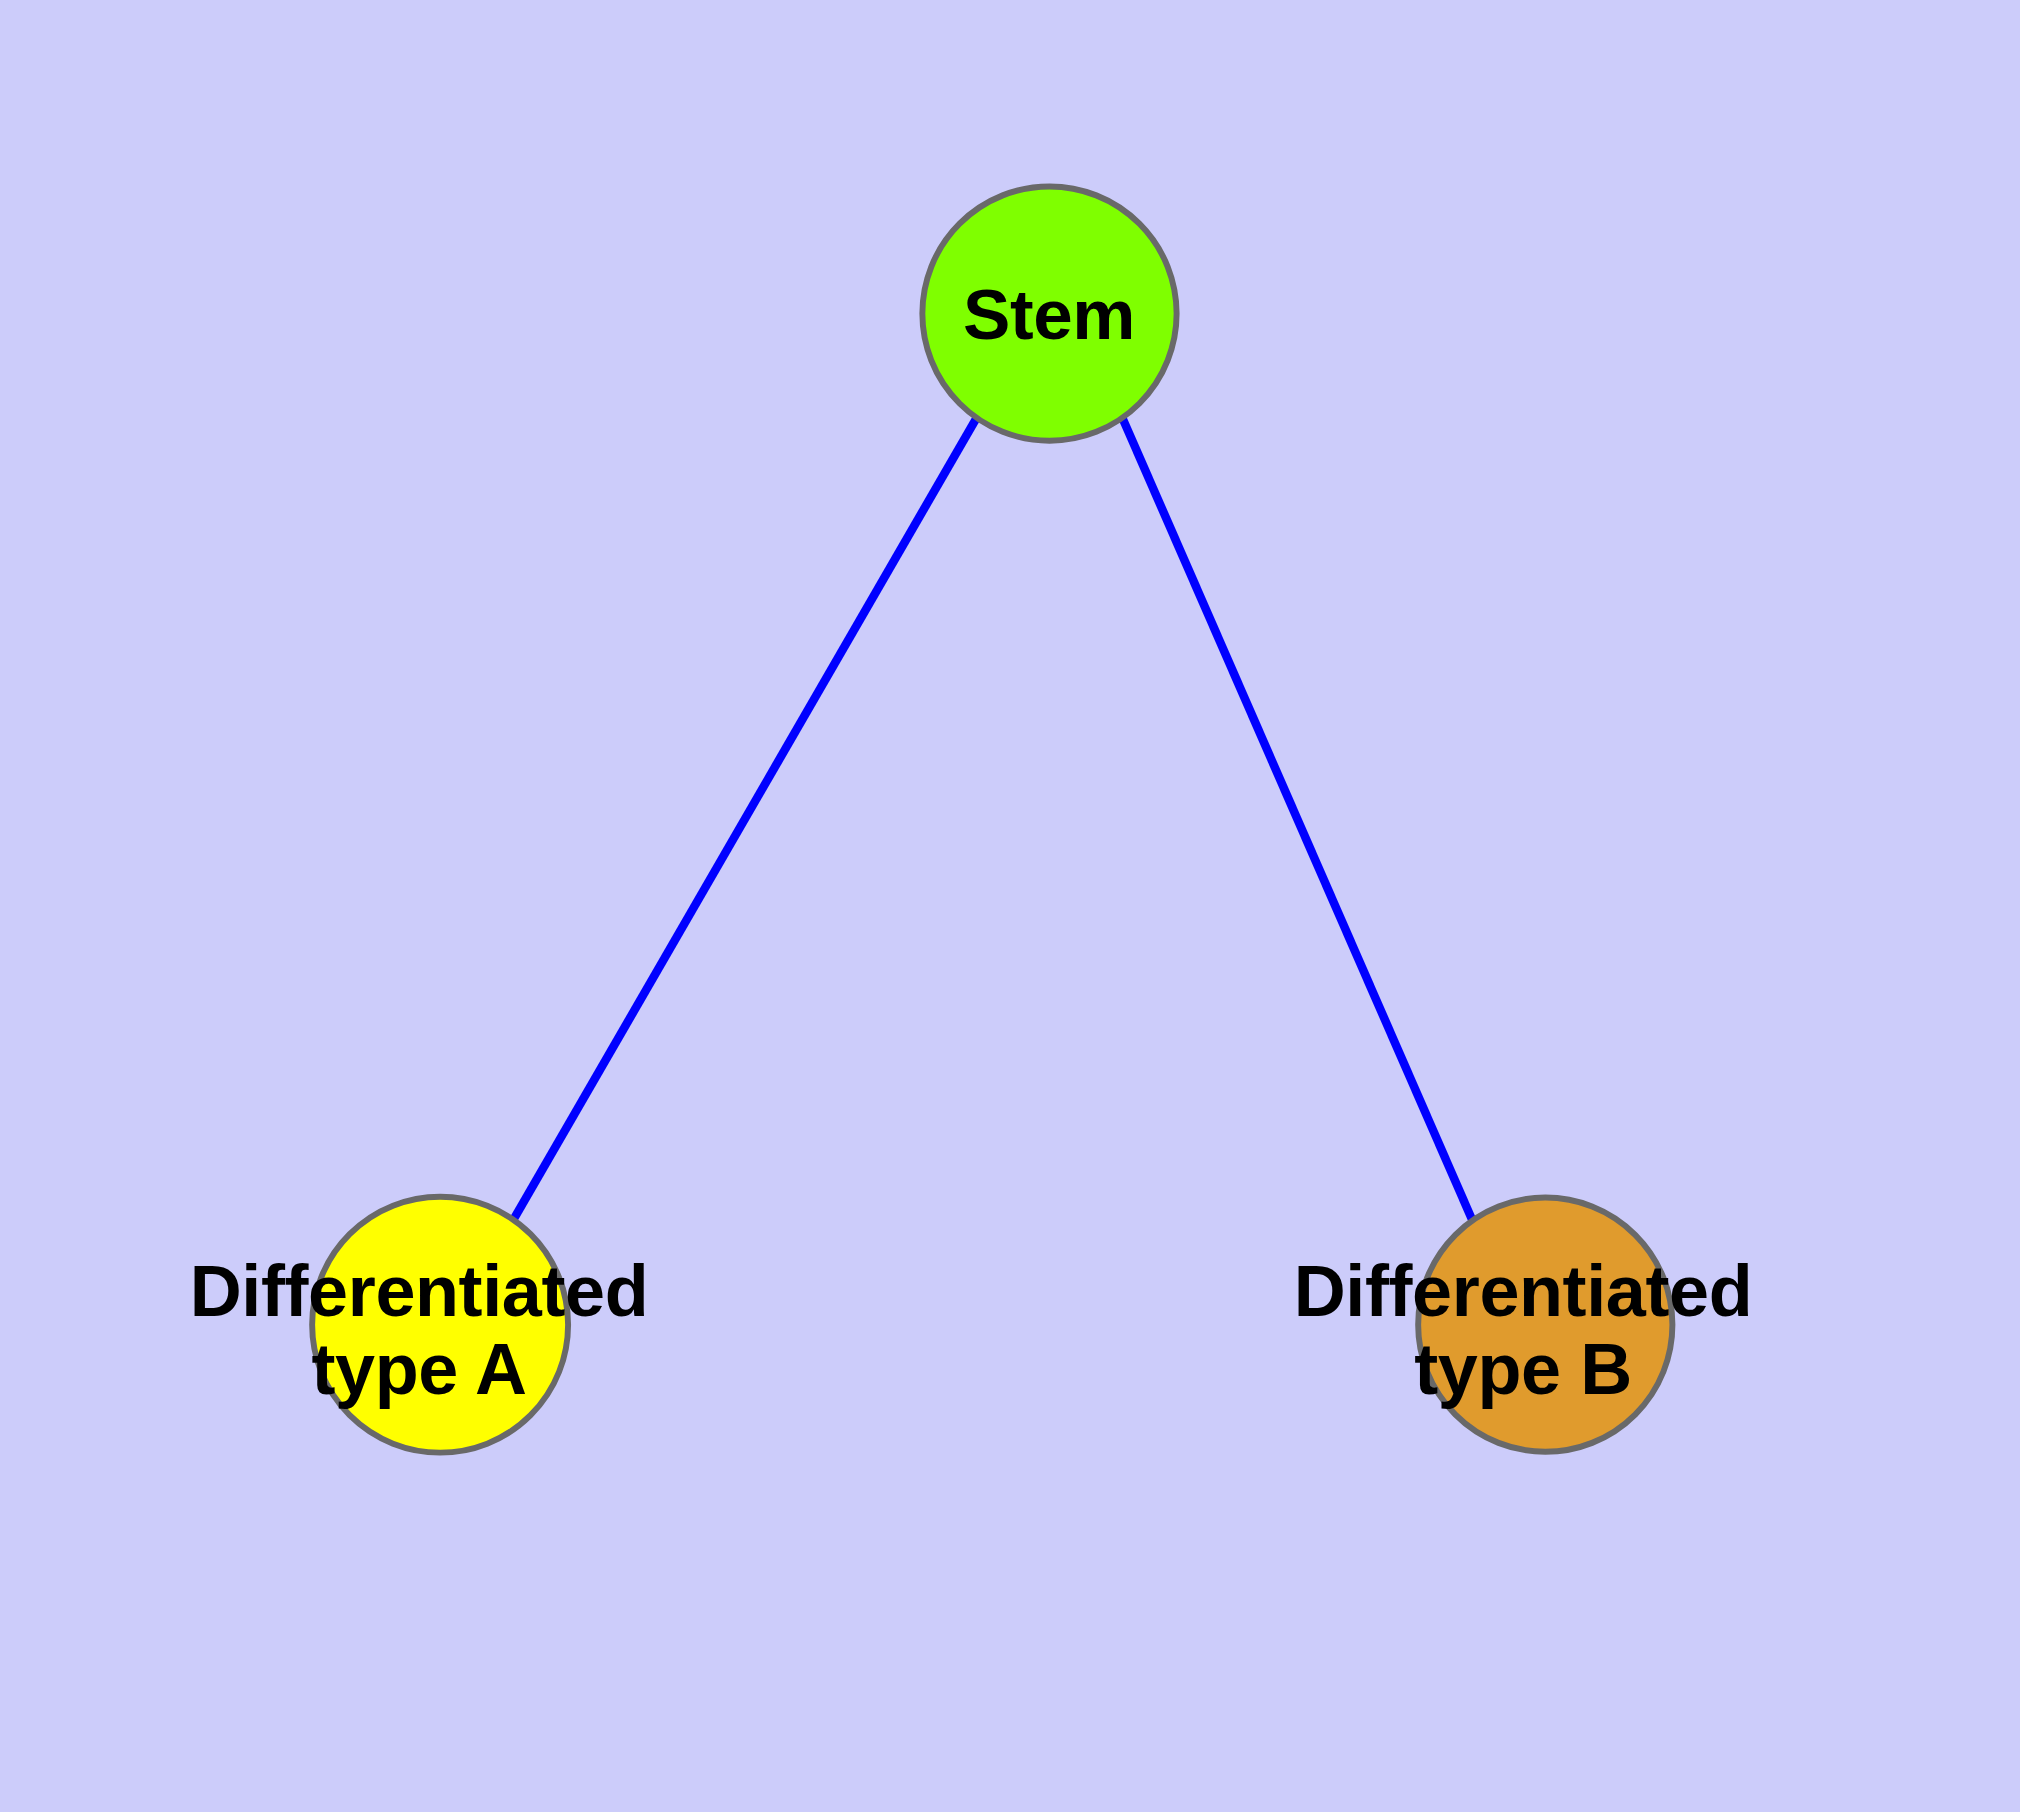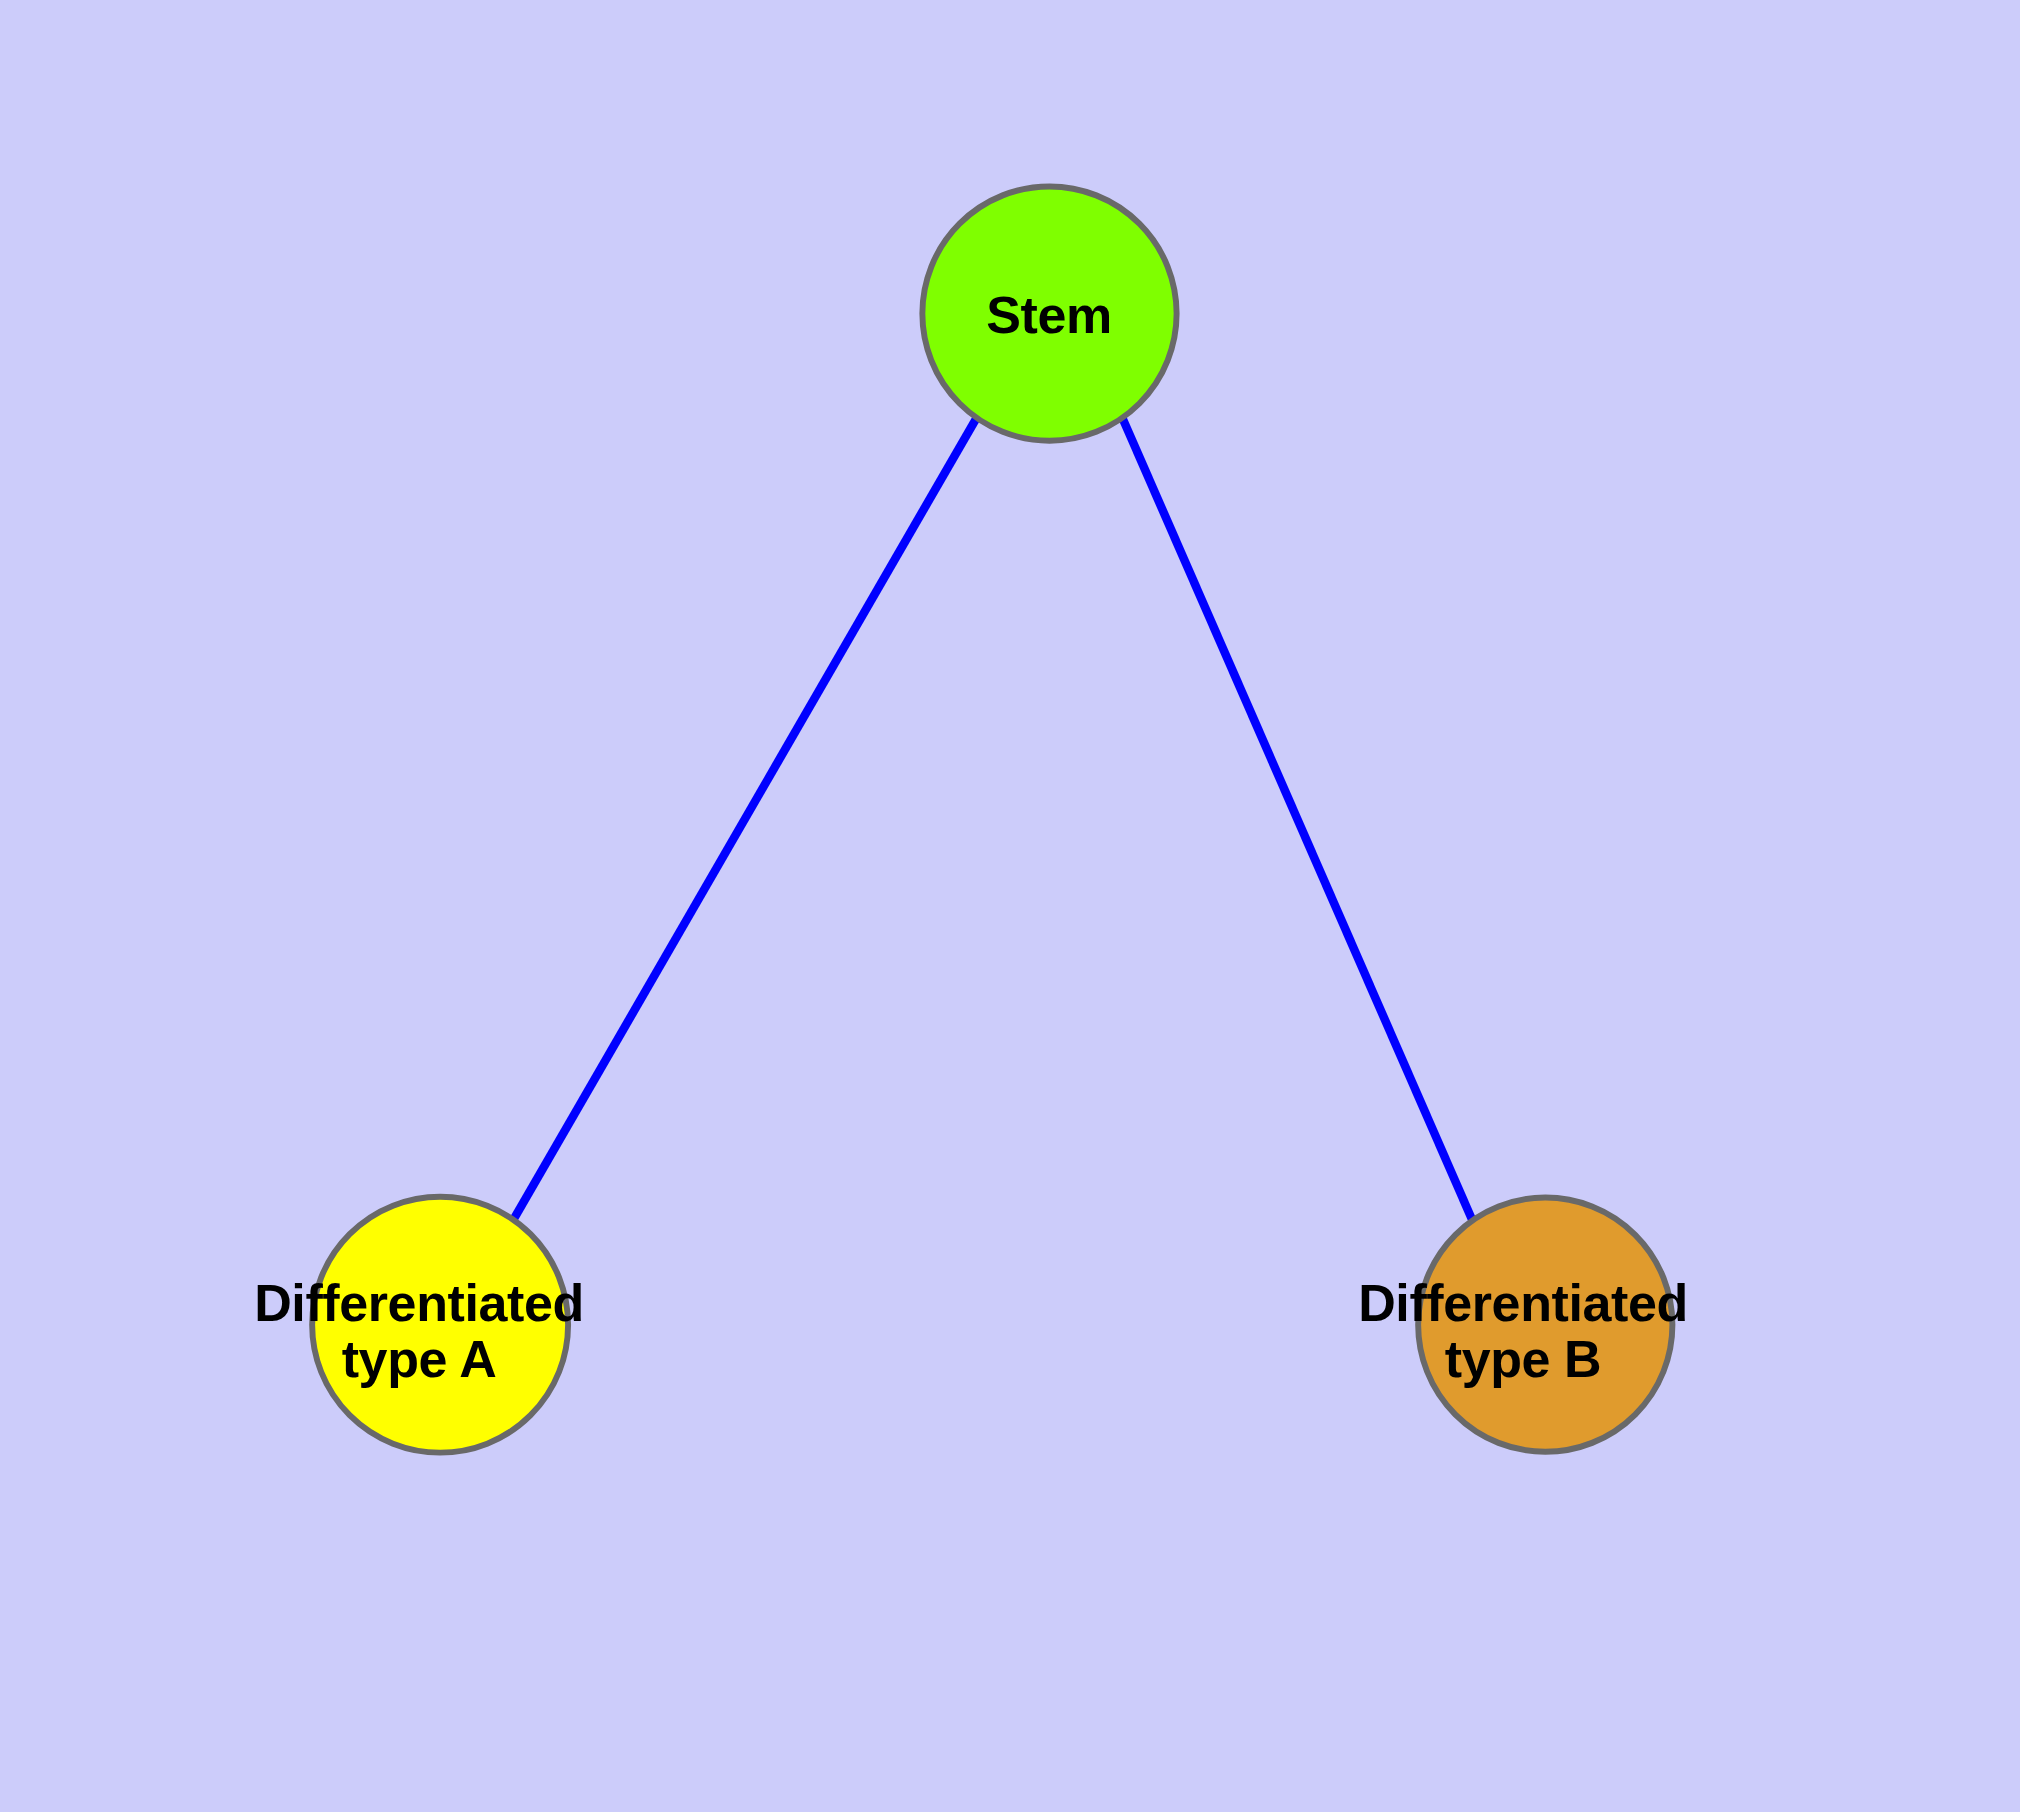--- a/index.html
+++ b/index.html
@@ -19,30 +19,30 @@
     position: absolute;
     left: 0; top: 0;
     width: 2021px;
     height: 1812px;
     display: block;
   }
   .node-label {
     position: absolute;
     color: #000000;
     font-weight: bold;
-    font-size: 52px;
+    font-size: 72px;
     line-height: 1.08;
     text-align: center;
     white-space: pre;
     pointer-events: none;
     transform: translate(-50%, -50%);
     letter-spacing: -0.4px;
   }
   .node-label.single {
-    font-size: 52px;
+    font-size: 71px;
   }
 </style>
 </head>
 <body>
 
 <div id="stage" style="width: 2021px; height: 1812px; background: rgb(204, 204, 250);">
 
   <svg id="graph-canvas" viewBox="0 0 2384 2138" aria-hidden="true" style="width: 2021px; height: 1812px;">
     <rect id="bg-rect" x="0" y="0" width="2384" height="2138" fill="#ccccfa"></rect>
     <g id="edge-layer">

